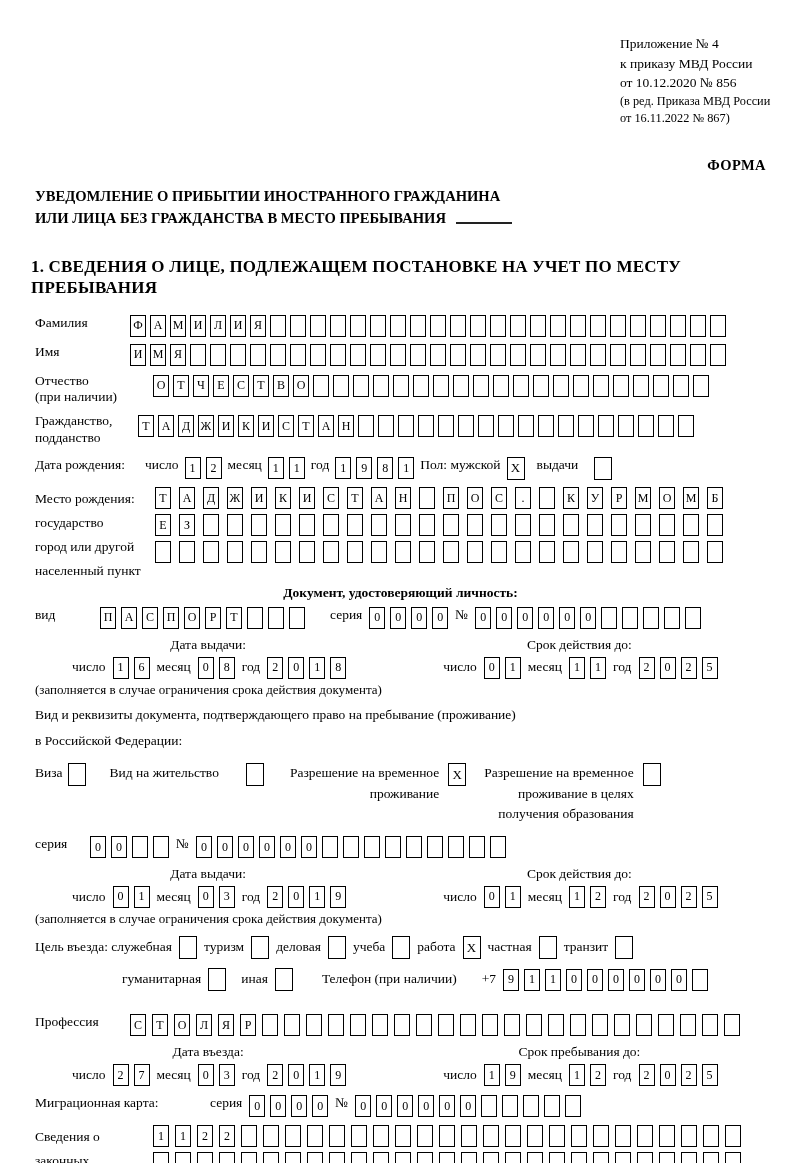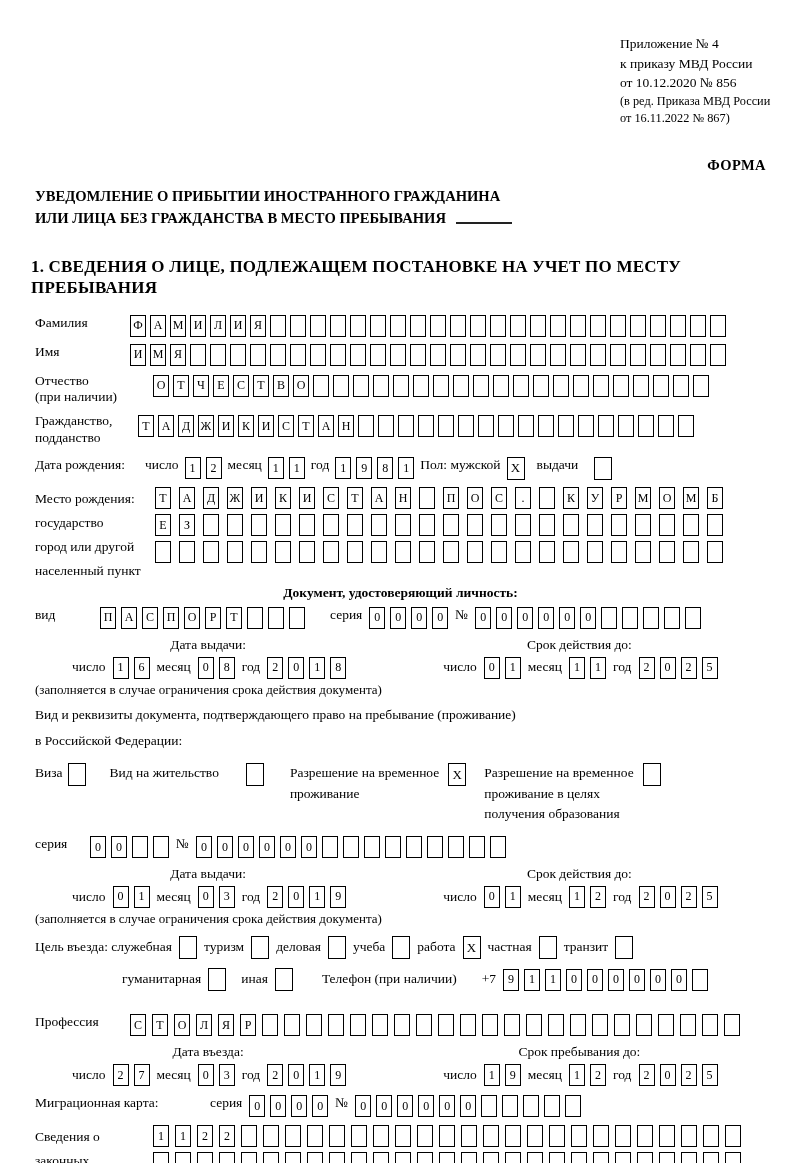--- a/index.html
+++ b/index.html
@@ -37,21 +37,21 @@
   .mt2{margin-top:2px;} 
   
   .dates{display:flex;margin-top:8px;}
   .dategrp .dg-h{text-align:center;margin-bottom:3px;}
   .dg-r{display:flex;align-items:center;gap:5px;}
   .dg-r .dlbl{margin:0 2px;}
   .note{font-size:13px;text-align:left;margin-top:3px;}
   
   .opts{display:flex;align-items:flex-start;margin-top:10px;}
   .opt{display:flex;align-items:flex-start;gap:9px;}
-  .opt .olbl{text-align:left;line-height:1.5;}
+  .opt .olbl{text-align:right;line-height:1.5;}
   .center-h{text-align:center;font-weight:bold;margin-top:9px;}
   .purpose{display:flex;align-items:center;gap:7px;flex-wrap:nowrap;margin-top:9px;}
   .purpose .p-item{display:flex;align-items:center;gap:7px;}
   .bp-grid{display:flex;align-items:flex-start;margin-top:7px;}
   .bp-labels div{line-height:1.78;}
   .bp-rows .cells{margin-bottom:5px;}
 </style>
 </head>
 <body>
 

